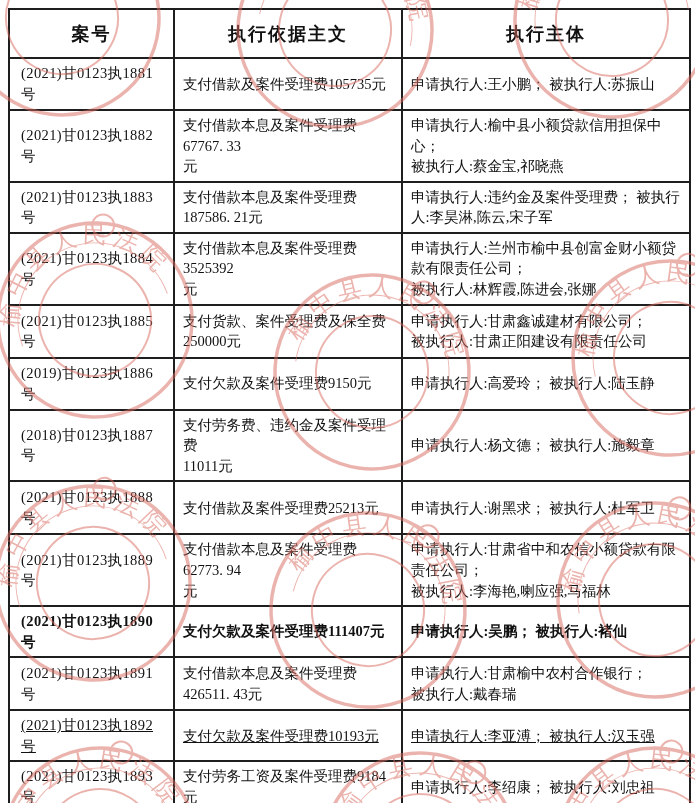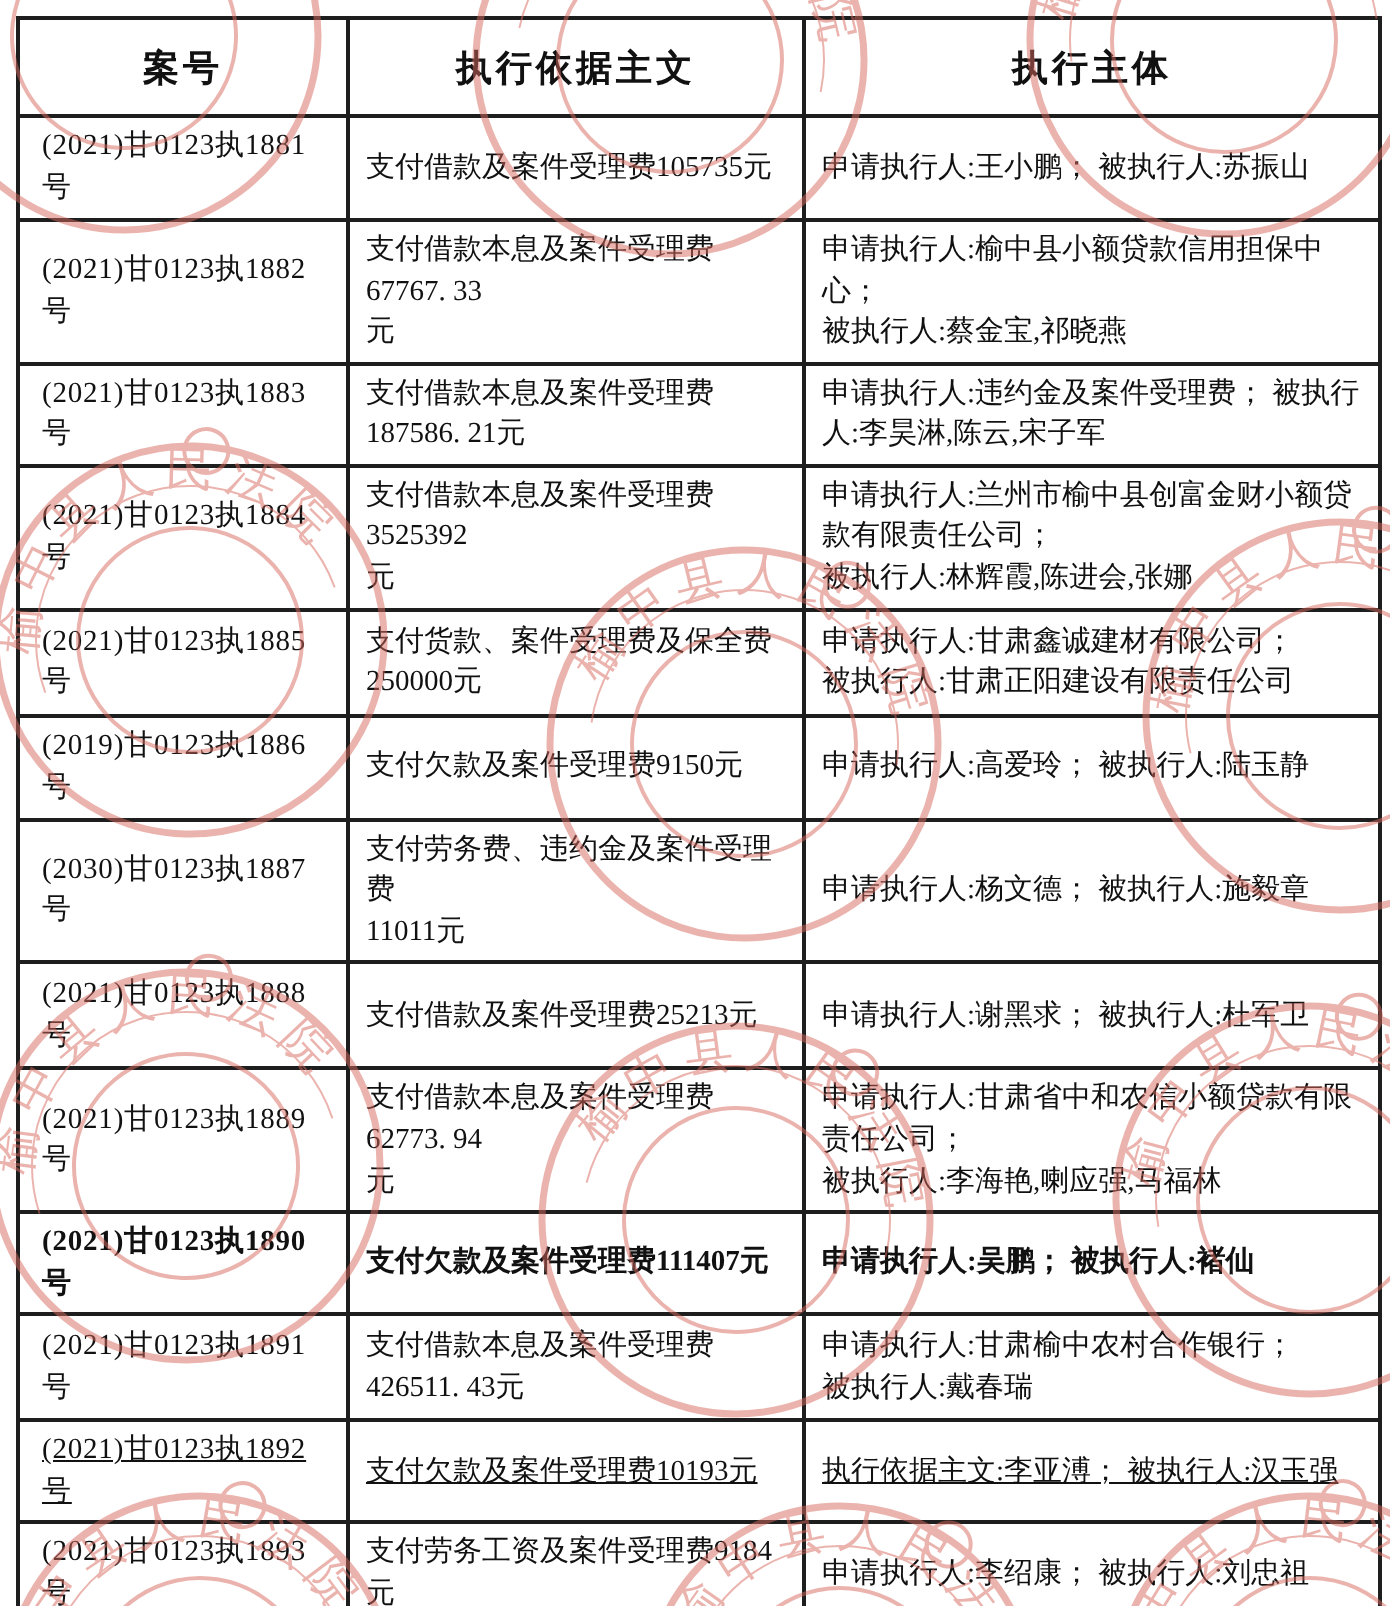--- a/index.html
+++ b/index.html
@@ -91,21 +91,21 @@
 250000元</td>
       <td class="col-subject">申请执行人:甘肃鑫诚建材有限公司；
 被执行人:甘肃正阳建设有限责任公司</td>
     </tr>
         <tr style="height: 52px;">
       <td class="col-case">(2019)甘0123执1886号</td>
       <td class="col-basis">支付欠款及案件受理费9150元</td>
       <td class="col-subject">申请执行人:高爱玲； 被执行人:陆玉静</td>
     </tr>
         <tr style="height: 56px;">
-      <td class="col-case">(2030)甘0123执1887号</td>
+      <td class="col-case">(2018)甘0123执1887号</td>
       <td class="col-basis">支付劳务费、违约金及案件受理费
 11011元</td>
       <td class="col-subject">申请执行人:杨文德； 被执行人:施毅章</td>
     </tr>
         <tr style="height: 53px;">
       <td class="col-case">(2021)甘0123执1888号</td>
       <td class="col-basis">支付借款及案件受理费25213元</td>
       <td class="col-subject">申请执行人:谢黑求； 被执行人:杜军卫</td>
     </tr>
         <tr style="height: 70px;">
@@ -123,21 +123,21 @@
         <tr style="height: 53px; border-radius: 25px;">
       <td class="col-case">(2021)甘0123执1891号</td>
       <td class="col-basis">支付借款本息及案件受理费
 426511. 43元</td>
       <td class="col-subject">申请执行人:甘肃榆中农村合作银行；
 被执行人:戴春瑞</td>
     </tr>
         <tr style="height: 40px; text-decoration: underline;">
       <td class="col-case">(2021)甘0123执1892号</td>
       <td class="col-basis">支付欠款及案件受理费10193元</td>
-      <td class="col-subject">执行依据主文:李亚溥； 被执行人:汉玉强</td>
+      <td class="col-subject">申请执行人:李亚溥； 被执行人:汉玉强</td>
     </tr>
         <tr style="height: 51px;">
       <td class="col-case">(2021)甘0123执1893号</td>
       <td class="col-basis">支付劳务工资及案件受理费9184元</td>
       <td class="col-subject">申请执行人:李绍康； 被执行人:刘忠祖</td>
     </tr>
       </tbody>
   </table>
 
   <svg class="seal-layer" id="seal-layer" width="695" height="803">

